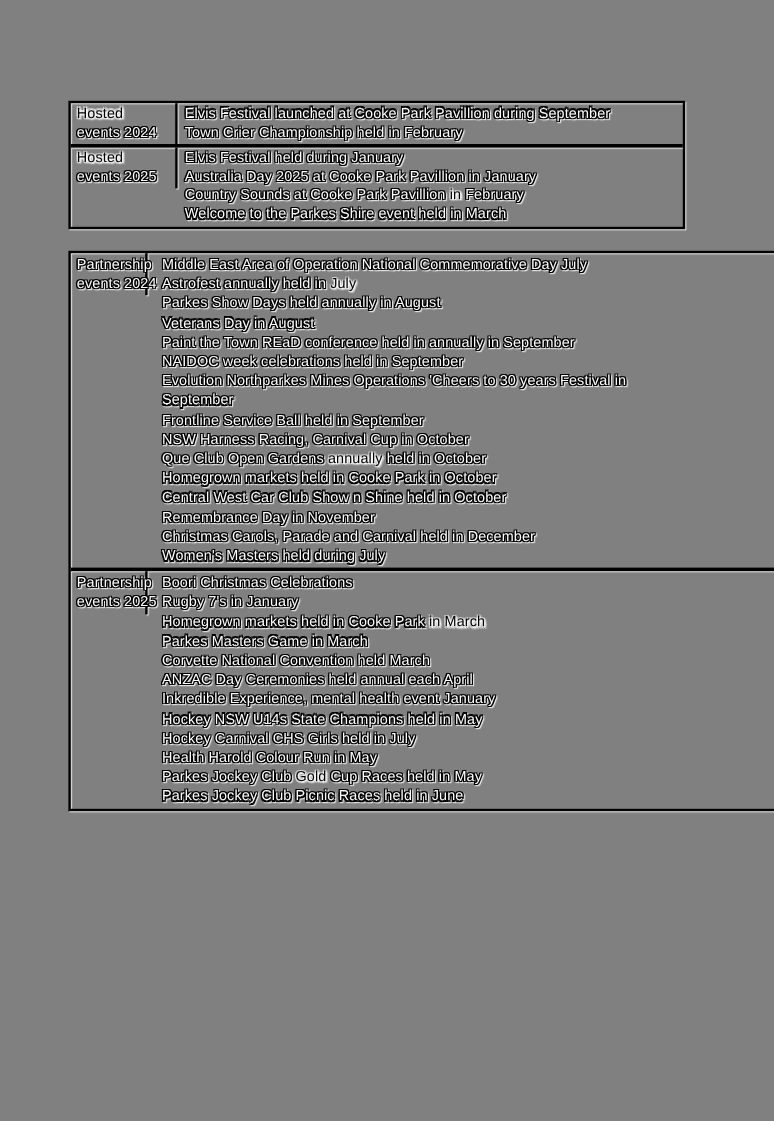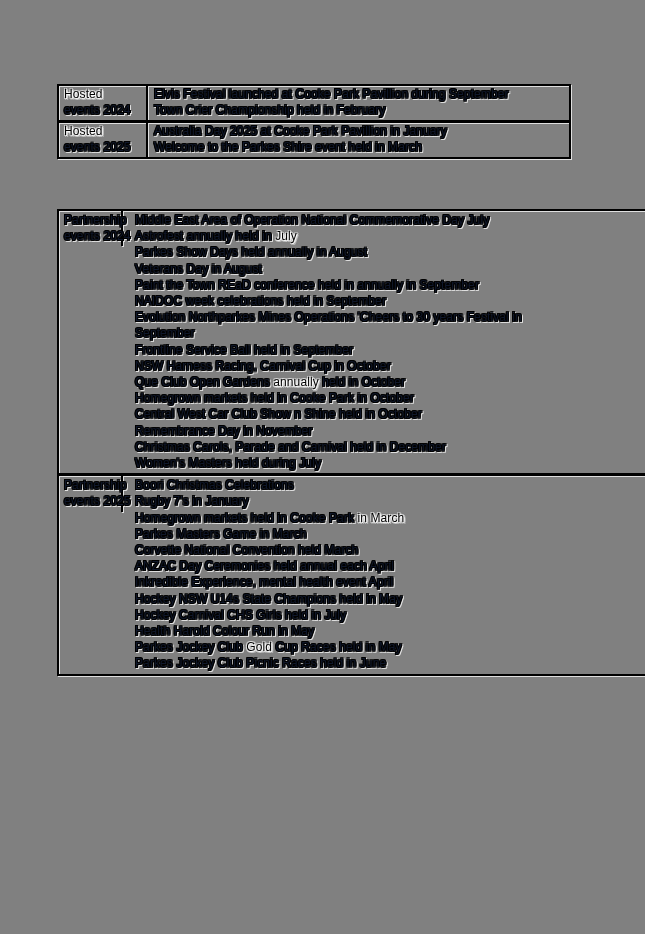--- a/index.html
+++ b/index.html
@@ -31,21 +31,21 @@
 
   .line {
     font-size: 12px;
     line-height: 15.6px;
     letter-spacing: 0.1px;
     white-space: nowrap;
   }
   #tbl-partnership .line { line-height: 16.2px; }
 
   .seg-outline {
-    color: #0f172a;
+    color: #ffffff;
     text-shadow:
       -1px -1px 0 #000, 1px -1px 0 #000,
       -1px  1px 0 #000, 1px  1px 0 #000,
       -1px  0   0 #000, 1px  0   0 #000,
        0   -1px 0 #000, 0    1px 0 #000;
   }
   .seg-black {
     color: #000;
     text-shadow:
       -1px -1px 0 rgba(255,255,255,0.55), 1px -1px 0 rgba(255,255,255,0.55),
@@ -66,21 +66,23 @@
           <div class="line"><span class="seg-outline">Elvis Festival launched at Cooke Park Pavillion during September</span></div>
           <div class="line"><span class="seg-outline">Town Crier Championship held in February</span></div>
         </div>
       </div>
       <div class="row">
         <div class="cell head">
           <div class="line"><span class="seg-black">Hosted</span></div>
           <div class="line"><span class="seg-outline">events 2025</span></div>
         </div>
         <div class="cell body">
+          <div class="line"><span class="seg-outline">Elvis Festival held during January</span></div>
           <div class="line"><span class="seg-outline">Australia Day 2025 at Cooke Park Pavillion in January</span></div>
+          <div class="line"><span class="seg-outline">Country Sounds at Cooke Park Pavillion </span><span class="seg-black">in</span><span class="seg-outline"> February</span></div>
           <div class="line"><span class="seg-outline">Welcome to the Parkes Shire event held in March</span></div>
         </div>
       </div>
     </section>
   <section class="tbl" id="tbl-partnership">
       <div class="row">
         <div class="cell head">
           <div class="line"><span class="seg-outline">Partnership</span></div>
           <div class="line"><span class="seg-outline">events 2024</span></div>
         </div>
@@ -108,21 +110,21 @@
           <div class="line"><span class="seg-outline">Partnership</span></div>
           <div class="line"><span class="seg-outline">events 2025</span></div>
         </div>
         <div class="cell body">
           <div class="line"><span class="seg-outline">Boori Christmas Celebrations</span></div>
           <div class="line"><span class="seg-outline">Rugby 7's in January</span></div>
           <div class="line"><span class="seg-outline">Homegrown markets held in Cooke Park </span><span class="seg-black">in March</span></div>
           <div class="line"><span class="seg-outline">Parkes Masters Game in March</span></div>
           <div class="line"><span class="seg-outline">Corvette National Convention held March</span></div>
           <div class="line"><span class="seg-outline">ANZAC Day Ceremonies held annual each April</span></div>
-          <div class="line"><span class="seg-outline">Inkredible Experience, mental health event April</span></div>
+          <div class="line"><span class="seg-outline">Inkredible Experience, mental health event January</span></div>
           <div class="line"><span class="seg-outline">Hockey NSW U14s State Champions held in May</span></div>
           <div class="line"><span class="seg-outline">Hockey Carnival CHS Girls held in July</span></div>
           <div class="line"><span class="seg-outline">Health Harold Colour Run in May</span></div>
           <div class="line"><span class="seg-outline">Parkes Jockey Club </span><span class="seg-black">Gold</span><span class="seg-outline"> Cup Races held in May</span></div>
           <div class="line"><span class="seg-outline">Parkes Jockey Club Picnic Races held in June</span></div>
         </div>
       </div>
     </section>
 </div>
 

